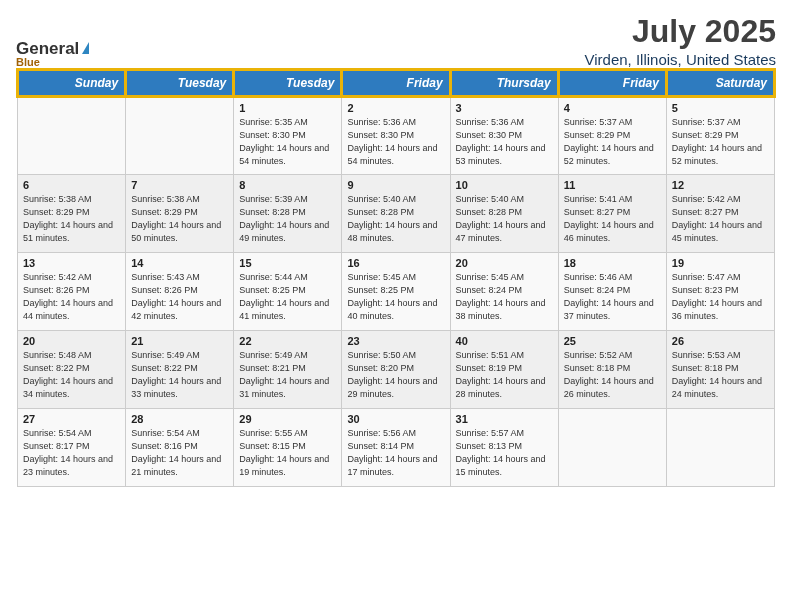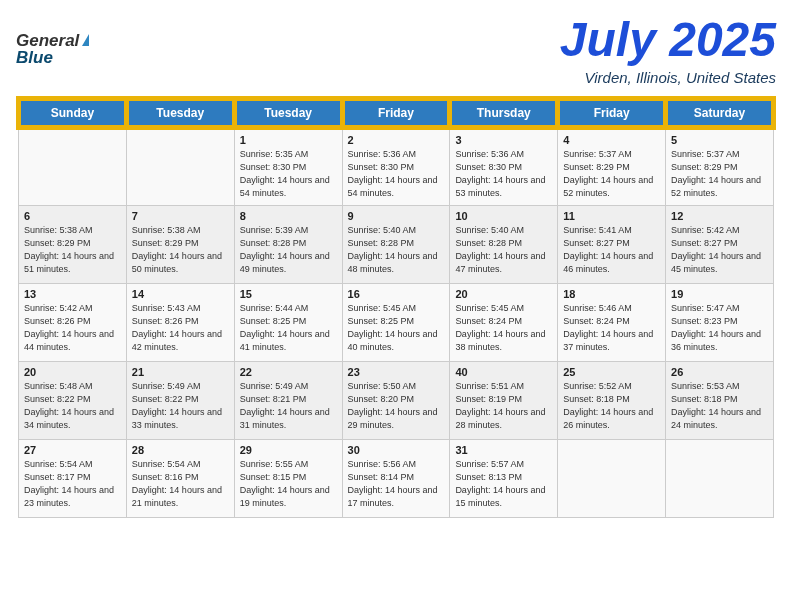--- a/index.html
+++ b/index.html
@@ -12,60 +12,59 @@
     }
     .page {
       width: 792px;
       height: 612px;
       background: #fff;
       padding: 14px 16px 14px 16px;
     }
     .header {
       display: flex;
       justify-content: space-between;
-      align-items: center;
-      margin-bottom: 10px;
-      font-style: italic;
+      align-items: flex-end;
     }
     .logo {
       display: flex;
       flex-direction: column;
       align-items: flex-start;
     }
     .logo-text-row {
       display: flex;
       align-items: center;
     }
     .title-block {
       text-align: right;
     }
     .title-month {
-      font-size: 48px;
-      color: #1d4ed8;
+      font-size: 32px;
+      color: #404040;
       font-weight: bold;
       line-height: 1.1;
     }
     .title-location {
       font-size: 15px;
       color: #1a3a5c;
       margin-top: 2px;
     }
     .calendar {
       width: 100%;
       border-collapse: collapse;
       border: 1px solid #ccc;
     }
     .calendar th {
       background-color: #2e7bbf;
       color: #fff;
       font-size: 12px;
       font-weight: bold;
-      text-align: center;
+      text-align: right;
       padding: 5px 6px;
-      border: 5px solid #eab308;
+      border: 3px solid #eab308;
+      font-style: italic;
     }
     .calendar td {
       vertical-align: top;
       border: 1px solid #ccc;
       padding: 4px 5px;
       font-size: 9.5px;
       color: #333;
       width: calc(100% / 7);
       height: 78px;
       background: #fff;
@@ -95,21 +94,21 @@
 </head>
 <body>
 
 <div class="page">
   <div class="header">
     <div class="logo">
       <div class="logo-text-row">
         <span style="font-size:17px; font-weight:bold; color:#333;">General</span>
         <span style="display:inline-block; width:0; height:0; border-left:7px solid transparent; border-right:0px solid transparent; border-bottom:12px solid #2e86c1; margin-left:3px; margin-bottom:2px;"></span>
       </div>
-      <span style="font-size:17px; font-weight:bold; color:#0c4a6e; margin-top:-3px;">Blue</span>
+      <span style="font-size:11px; font-weight:bold; color:#a16207; margin-top:-3px;">Blue</span>
     </div>
     <div class="title-block">
       <div class="title-month">July 2025</div>
       <div class="title-location">Virden, Illinois, United States</div>
     </div>
   </div>
 
   <table class="calendar">
     <thead>
       <tr>

